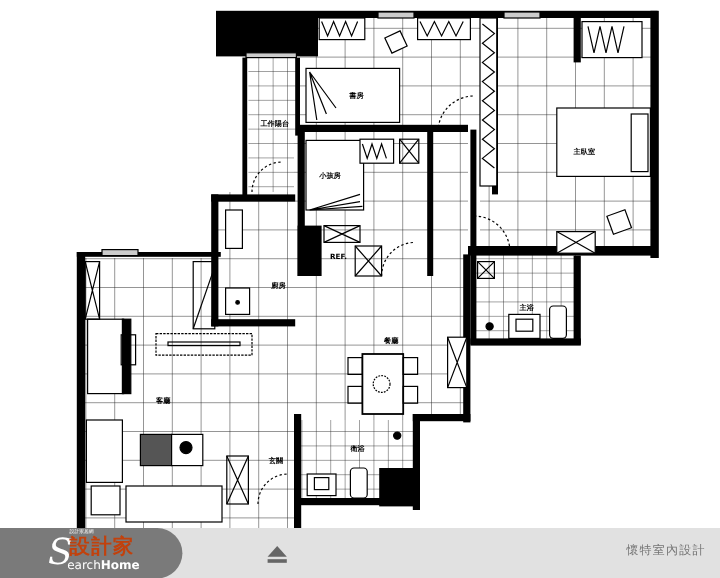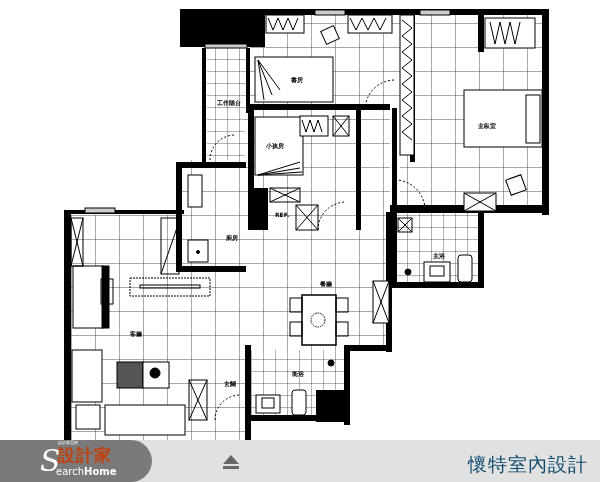--- a/index.html
+++ b/index.html
@@ -7,21 +7,21 @@
   #plan{position:absolute;left:0;top:0;width:600px;height:482px;}
   .lbl{position:absolute;font-size:6px;font-weight:bold;color:#000;white-space:nowrap;font-family:"DejaVu Sans",sans-serif;}
   .footer{position:absolute;left:0;top:440px;width:600px;height:42px;background:#e1e1e1;}
   .logo-pill{position:absolute;left:0;top:440px;width:152px;height:42px;background:#7a7a7a;border-radius:0 21px 21px 0;}
   .logo-s{position:absolute;left:40px;top:441px;color:#fff;font-size:30px;font-family:"DejaVu Serif",serif;font-style:italic;line-height:40px;}
   .logo-cn{position:absolute;left:58px;top:444px;color:#c2410c;font-size:17px;font-weight:bold;letter-spacing:1px;}
   .logo-small{position:absolute;left:58px;top:440px;color:#fff;font-size:4px;}
   .logo-en{position:absolute;left:56px;top:466px;color:#fff;font-size:10px;}
   .logo-en b{font-weight:bold;}
   .eject{position:absolute;left:221px;top:452px;width:20px;height:20px;cursor:pointer;}
-  .brand{position:absolute;right:12px;top:452px;color:#0c4a6e;font-size:19px;letter-spacing:1px;}
+  .brand{position:absolute;right:12px;top:452px;color:#737373;font-size:10px;letter-spacing:1px;}
 </style>
 </head>
 <body>
 
 <svg id="plan" viewBox="0 0 600 482" xmlns="http://www.w3.org/2000/svg">
   <defs>
     <pattern id="tile" width="24" height="24" patternUnits="userSpaceOnUse">
       <rect width="24" height="24" fill="#fff"></rect>
       <path d="M24 0V24H0" fill="none" stroke="#222" stroke-width="0.8"></path>
     </pattern>

